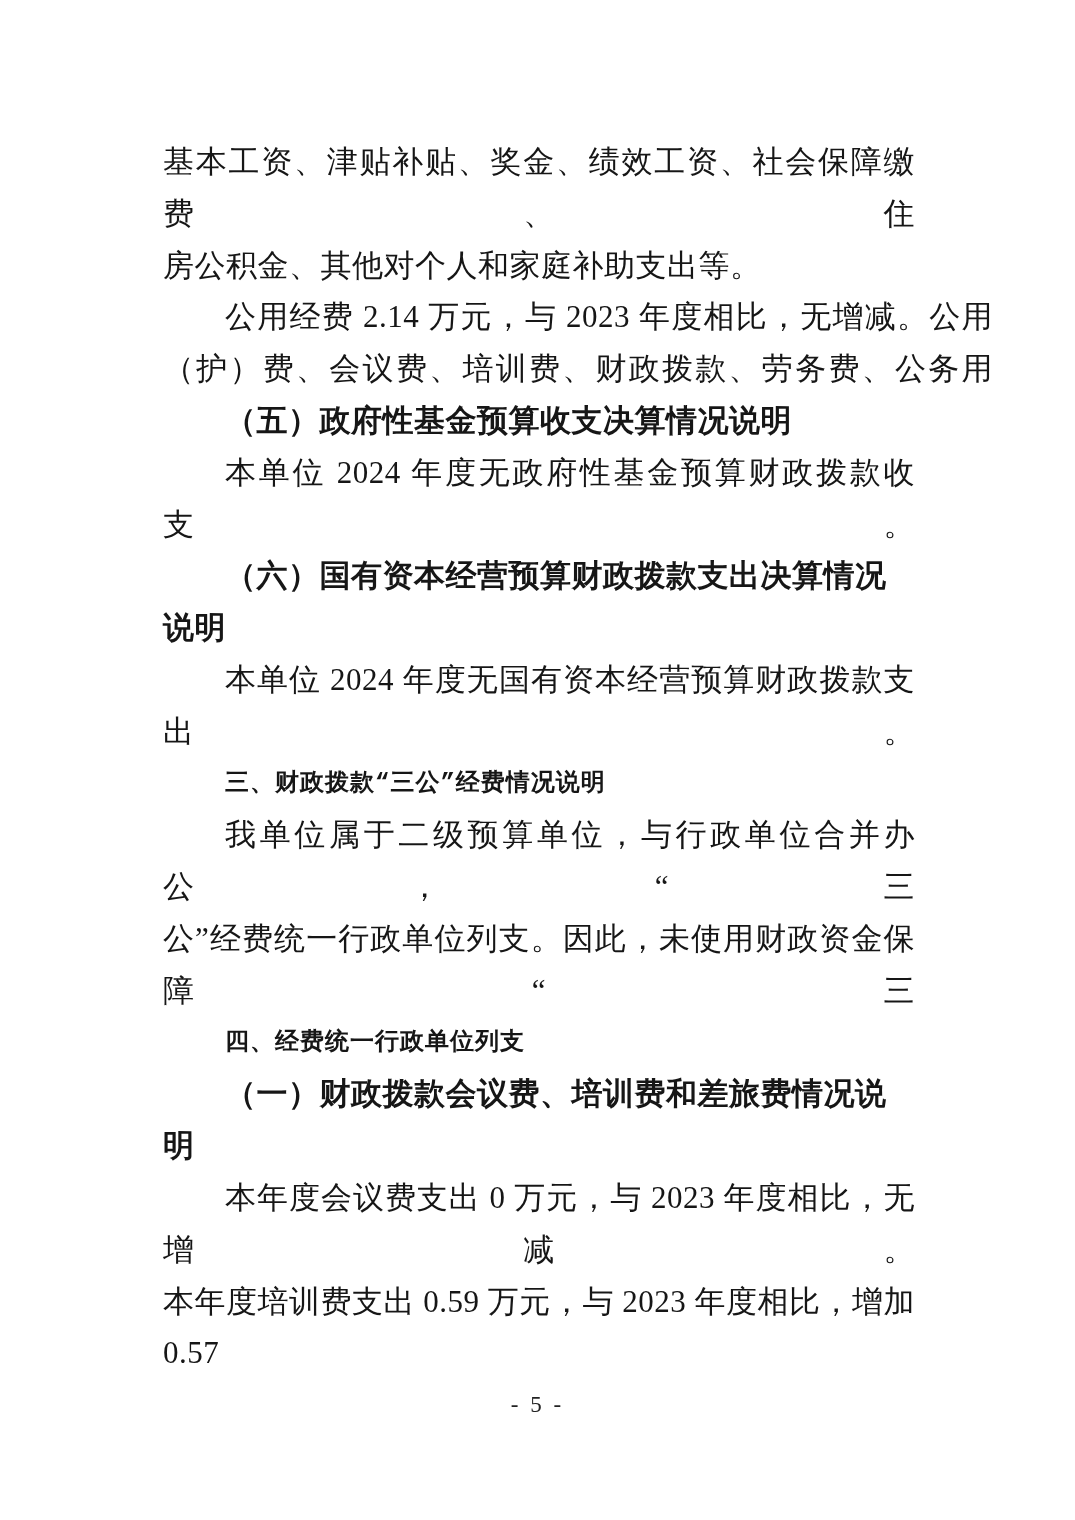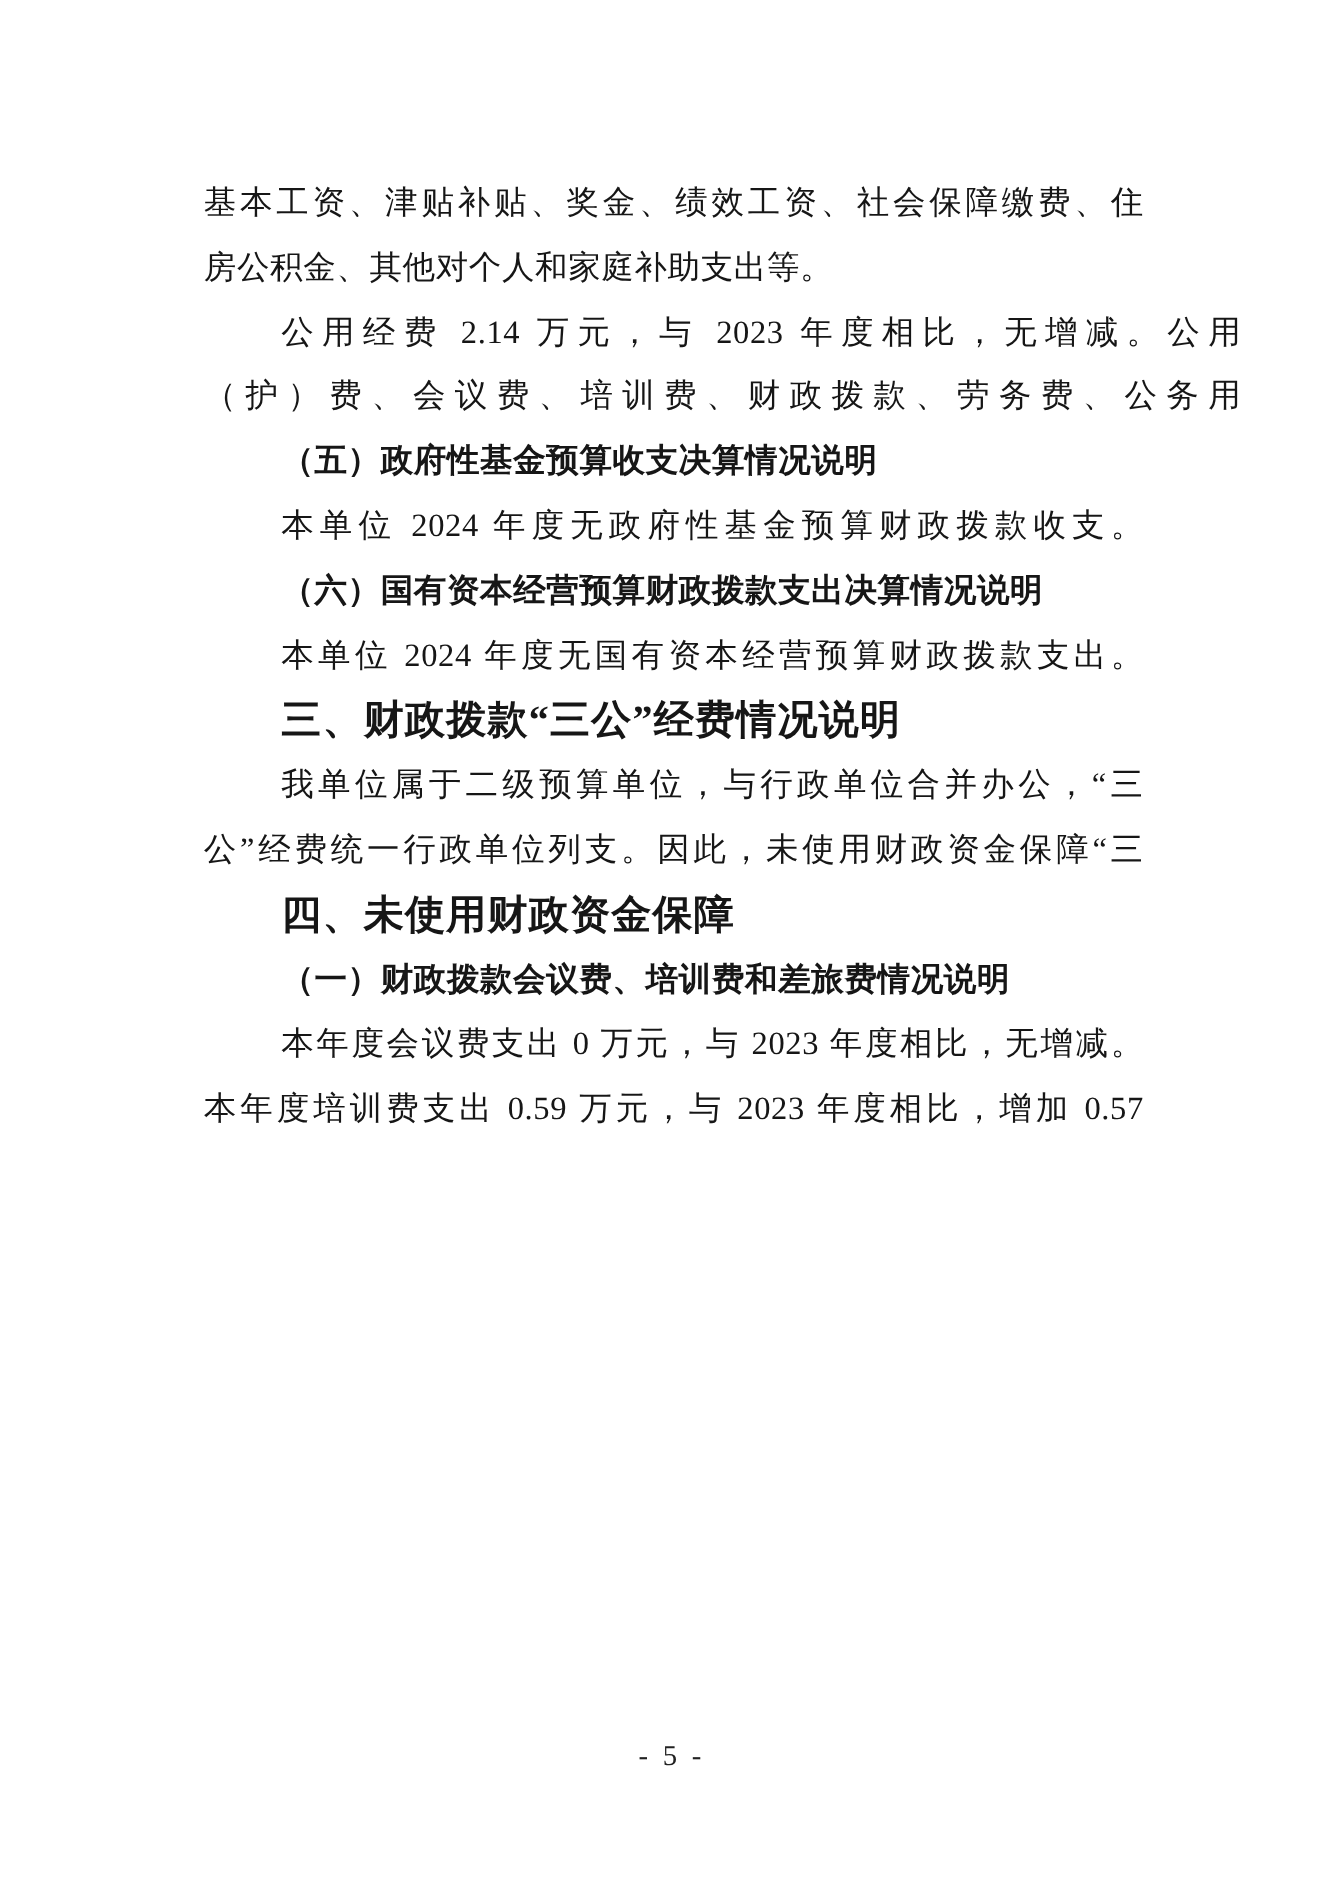--- a/index.html
+++ b/index.html
@@ -14,42 +14,42 @@
     width:1075px;height:1520px;
     background:#ffffff;
     overflow:hidden;
   }
   .content{
     position:absolute;
     left:163px;top:136px;
     width:752px;
   }
   .ln{
-    font-size:26px;
+    font-size:31px;
     line-height:51.8px;
     letter-spacing:0.5px;
     width:752px;
   }
   
   .fill{
     text-align:justify;
     text-align-last:justify;
     text-justify:inter-character;
   }
   
   .ind{ text-indent:62px; }
   
   .wide{ width:830px; }
   
   .hk{ font-weight:700; }
   
   .hb{
-    font-family:Liberation Serif, serif;
+    font-family:Liberation Mono, monospace;
     font-weight:700;
-    font-size:32px;
+    font-size:24px;
     letter-spacing:1px;
   }
   .footer{
     position:absolute;
     top:1390px;left:0;
     width:1075px;
     text-align:center;
     font-size:23px;
     line-height:30px;
     letter-spacing:3px;
@@ -65,21 +65,21 @@
     <div class="ln">房公积金、其他对个人和家庭补助支出等。</div>
     <div class="ln ind fill wide">公用经费 2.14 万元，与 2023 年度相比，无增减。公用</div>
     <div class="ln fill wide">（护）费、会议费、培训费、财政拨款、劳务费、公务用</div>
     <div class="ln hk ind">（五）政府性基金预算收支决算情况说明</div>
     <div class="ln ind fill">本单位 2024 年度无政府性基金预算财政拨款收支。</div>
     <div class="ln hk ind">（六）国有资本经营预算财政拨款支出决算情况说明</div>
     <div class="ln ind fill">本单位 2024 年度无国有资本经营预算财政拨款支出。</div>
     <div class="ln hb ind">三、财政拨款“三公”经费情况说明</div>
     <div class="ln ind fill">我单位属于二级预算单位，与行政单位合并办公，“三</div>
     <div class="ln fill">公”经费统一行政单位列支。因此，未使用财政资金保障“三</div>
-    <div class="ln hb ind">四、未使用财政资金保障</div>
+    <div class="ln hb ind">四、经费统一行政单位列支</div>
     <div class="ln hk ind">（一）财政拨款会议费、培训费和差旅费情况说明</div>
     <div class="ln ind fill">本年度会议费支出 0 万元，与 2023 年度相比，无增减。</div>
     <div class="ln fill">本年度培训费支出 0.59 万元，与 2023 年度相比，增加 0.57</div>
 
   </div>
 
   <div class="footer">- 5 -</div>
 </div>
 
 </body></html>

